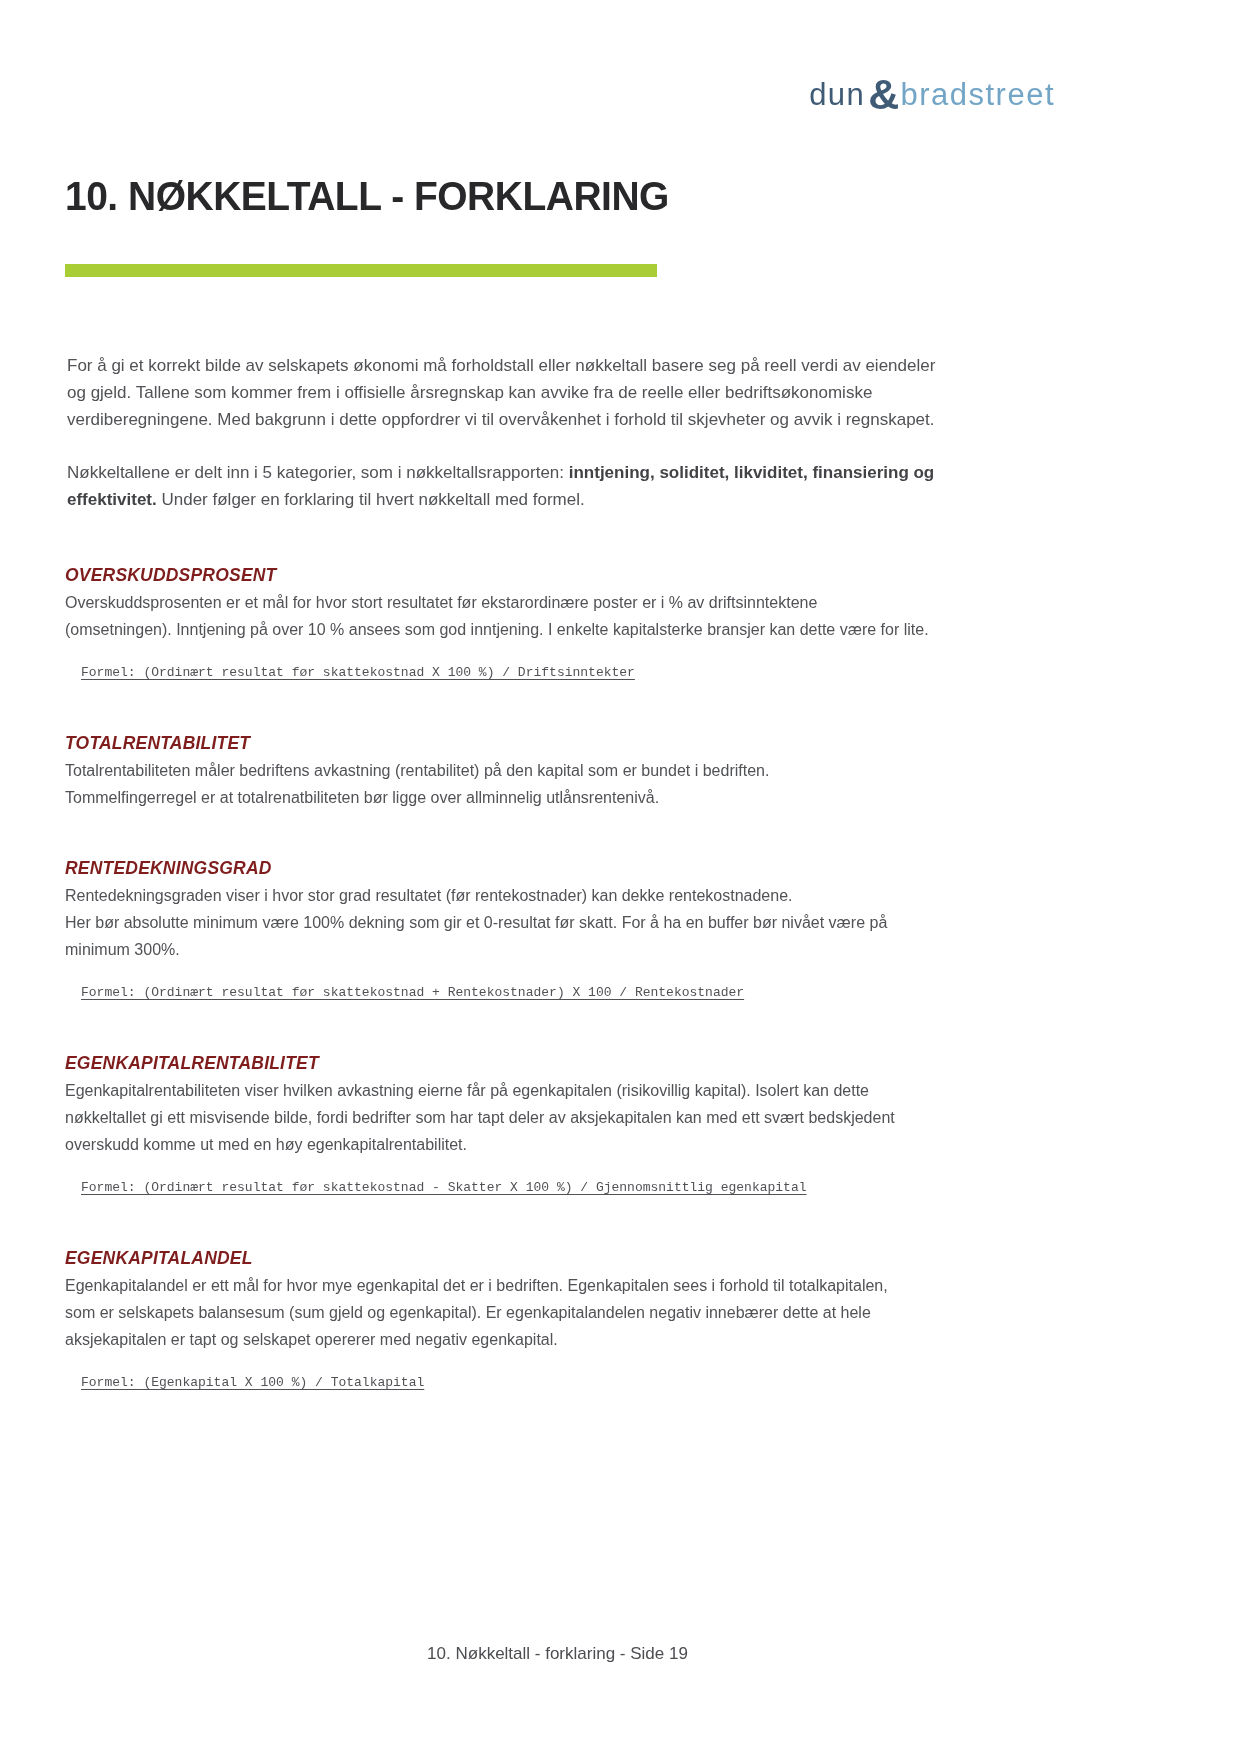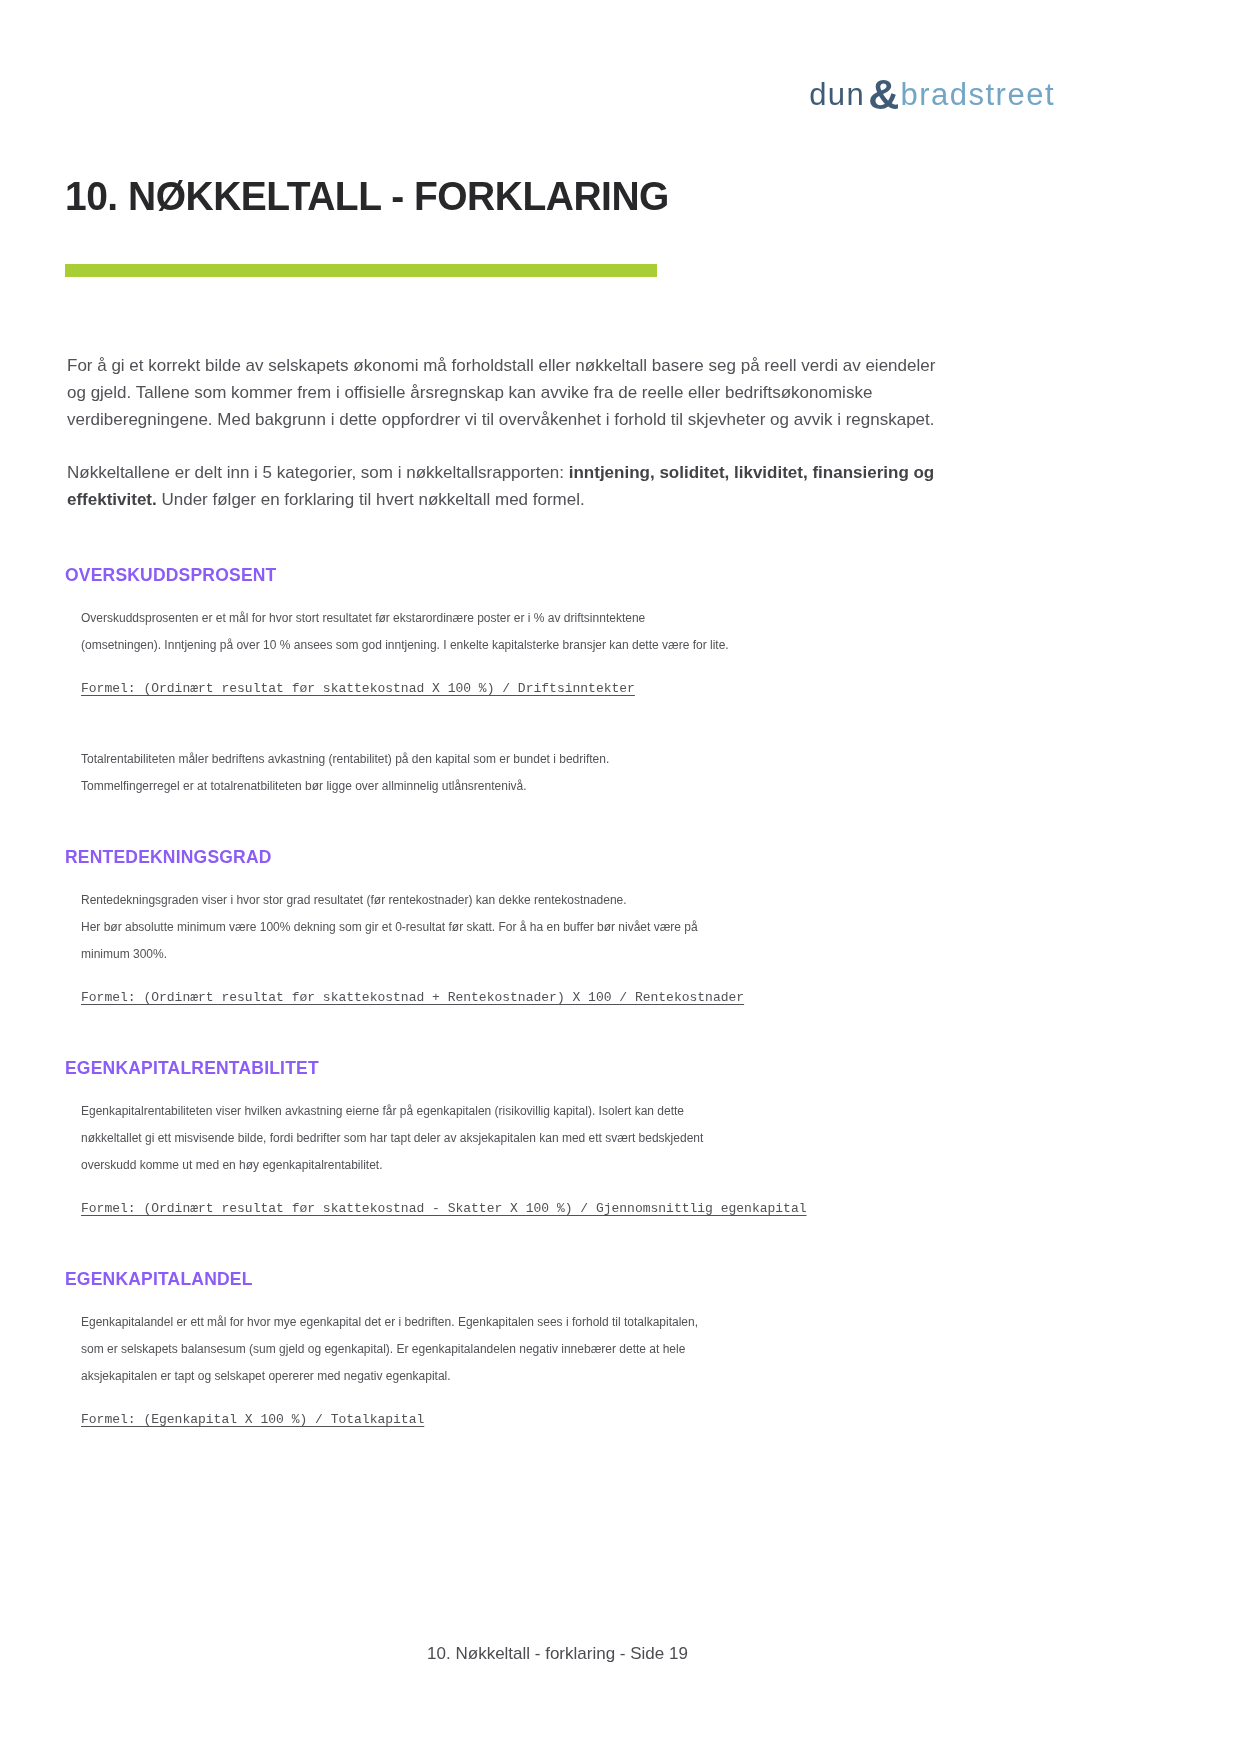--- a/index.html
+++ b/index.html
@@ -82,25 +82,26 @@
   .intro strong { font-weight: 700; color: #424346; }
   
   .kpi { margin-top: 44px; }
   .kpi:first-of-type { margin-top: 49px; }
   .kpi-heading {
     margin: 0;
     font-size: 17.5px;
     line-height: 27px;
     font-weight: 700;
     letter-spacing: 0.2px;
-    color: #8b5cf6;
+    color: #7f1d1d;
+    font-style: italic;
   }
   .kpi-body {
-    margin: 16px;
-    font-size: 12px;
+    margin: 0;
+    font-size: 16px;
     line-height: 27px;
     white-space: pre-line;
     color: #515256;
   }
   .kpi-formula {
     margin: 16px;
     font-size: 13px;
     line-height: 27px;
     color: #515256;
     text-decoration: underline;
@@ -140,20 +141,21 @@
 effektivitet.</strong><span> Under følger en forklaring til hvert nøkkeltall med formel.</span></p>
 
     <section class="kpi">
       <h2 class="kpi-heading">OVERSKUDDSPROSENT</h2>
       <p class="kpi-body">Overskuddsprosenten er et mål for hvor stort resultatet før ekstarordinære poster er i % av driftsinntektene
 (omsetningen). Inntjening på over 10 % ansees som god inntjening. I enkelte kapitalsterke bransjer kan dette være for lite.</p>
       <p class="kpi-formula">Formel: (Ordinært resultat før skattekostnad X 100 %) / Driftsinntekter</p>
     </section>
 
     <section class="kpi">
+      <h2 class="kpi-heading">TOTALRENTABILITET</h2>
       <p class="kpi-body">Totalrentabiliteten måler bedriftens avkastning (rentabilitet) på den kapital som er bundet i bedriften.
 Tommelfingerregel er at totalrenatbiliteten bør ligge over allminnelig utlånsrentenivå.</p>
     </section>
 
     <section class="kpi">
       <h2 class="kpi-heading">RENTEDEKNINGSGRAD</h2>
       <p class="kpi-body">Rentedekningsgraden viser i hvor stor grad resultatet (før rentekostnader) kan dekke rentekostnadene.
 Her bør absolutte minimum være 100% dekning som gir et 0-resultat før skatt. For å ha en buffer bør nivået være på
 minimum 300%.</p>
       <p class="kpi-formula">Formel: (Ordinært resultat før skattekostnad + Rentekostnader) X 100 / Rentekostnader</p>

